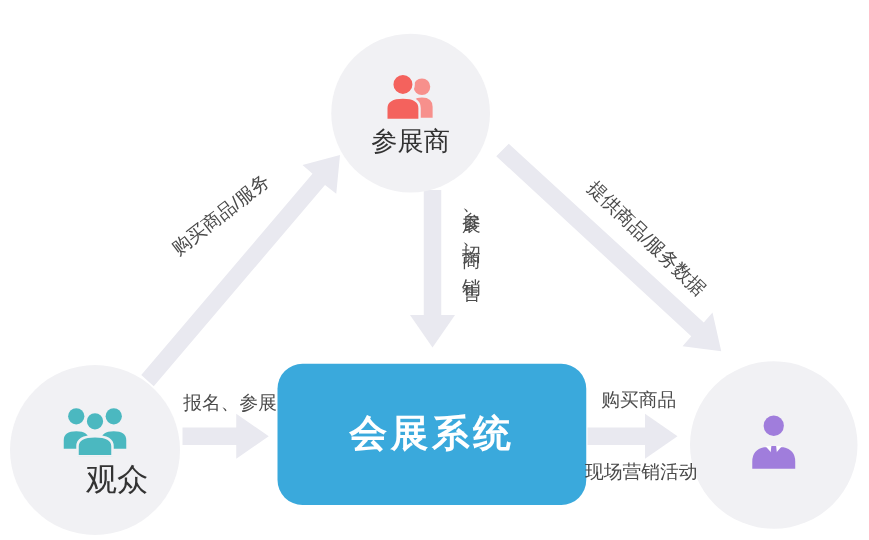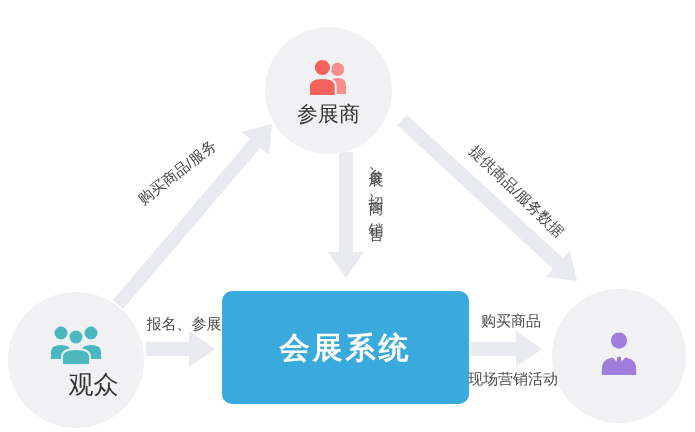--- a/index.html
+++ b/index.html
@@ -15,21 +15,21 @@
   .node .icon{line-height:0;margin-bottom:7px;}
   .node .node-label{color:#333333;line-height:1;}
   #node-exhibitor{left:265px;top:27px;width:127px;height:127px;}
   #node-exhibitor .node-label{font-size:21px;}
   #node-visitor{left:8px;top:292px;width:136px;height:136px;}
   #node-visitor .node-label{font-size:25px;margin-left:35px;}
   #node-organizer{left:552px;top:289px;width:134px;height:134px;}
   #node-organizer .node-label{font-size:25px;}
   #system-box{
     position:absolute;left:222px;top:291px;width:247px;height:113px;z-index:2;
-    background:#3aa9dc;border-radius:10px;display:flex;align-items:center;justify-content:center;
+    background:#3aa9dc;border-radius:20px;display:flex;align-items:center;justify-content:center;
   }
   #system-box .system-label{
     color:#ffffff;font-size:30px;font-weight:bold;letter-spacing:3px;line-height:1;
   }
   .edge-label{
     position:absolute;z-index:3;font-size:15px;color:#4a4a4a;white-space:nowrap;line-height:1;
   }
   .center-anchor{transform:translate(-50%,-50%);}
   #label-buy{left:177px;top:172px;transform:translate(-50%,-50%) rotate(-38deg);}
   #label-provide{left:517px;top:191px;transform:translate(-50%,-50%) rotate(44deg);}

